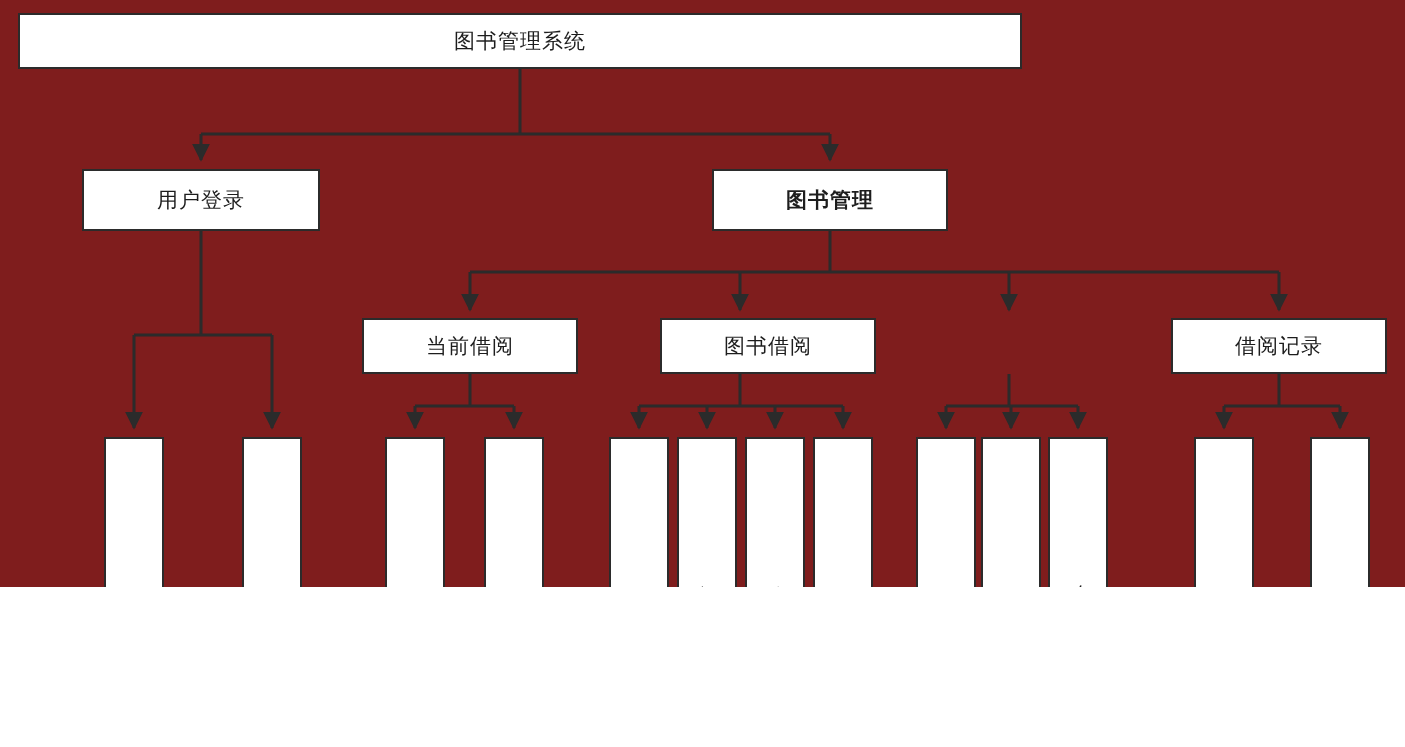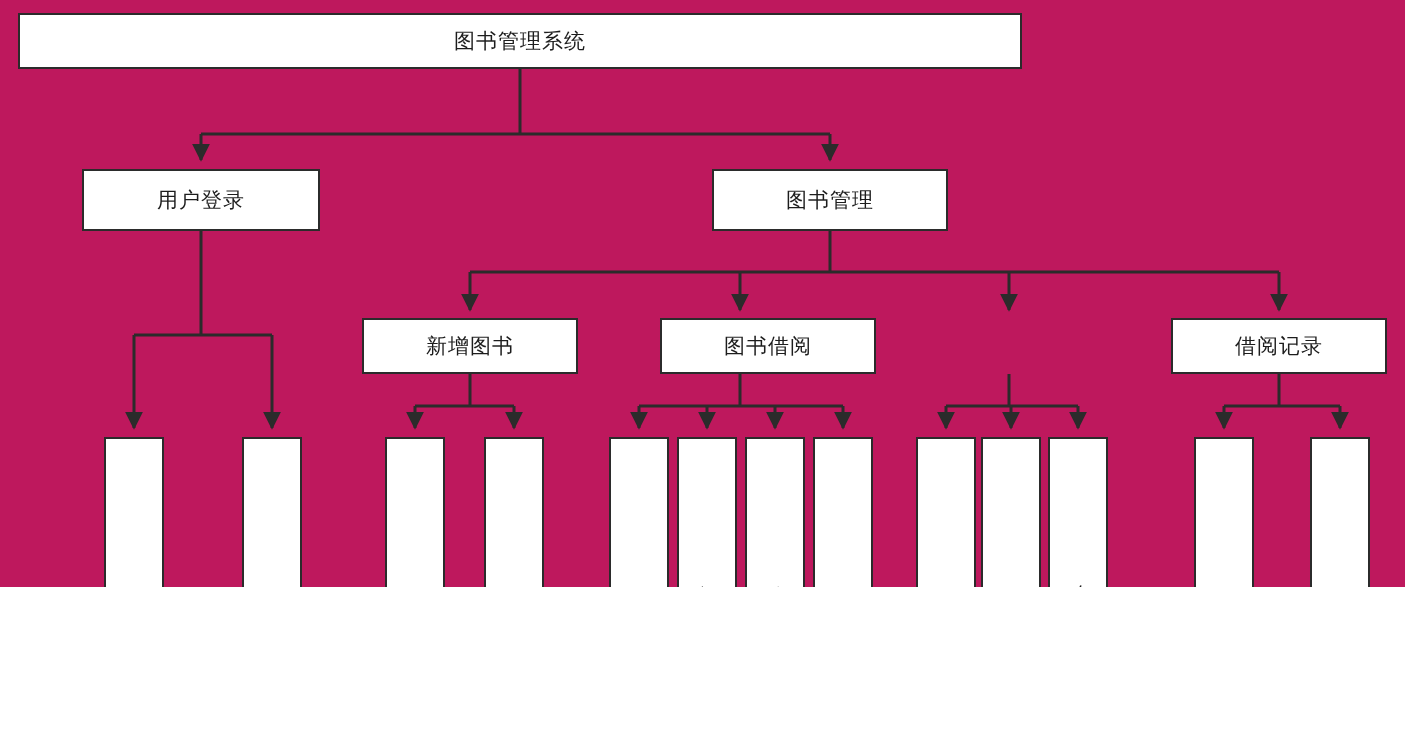--- a/index.html
+++ b/index.html
@@ -7,21 +7,21 @@
     padding: 0;
     background: #ffffff;
   }
   body {
     font-family: "Liberation Sans", "DejaVu Sans", sans-serif;
   }
   #canvas {
     position: relative;
     width: 1405px;
     height: 587px;
-    background: #be185d;
+    background: #7f1d1d;
     overflow: hidden;
   }
   #wires {
     position: absolute;
     left: 0;
     top: 0;
     width: 1405px;
     height: 747px;
     pointer-events: none;
   }
@@ -117,26 +117,26 @@
     </g>
   </svg>
 
   <div class="node horiz" style="left:18px; top:13px; width:1004px; height:56px;">
     <span>图书管理系统</span>
   </div>
 
   <div class="node horiz" style="left:82px; top:169px; width:238px; height:62px;">
     <span>用户登录</span>
   </div>
-  <div class="node horiz" style="left:712px; top:169px; width:236px; height:62px;">
+  <div class="node horiz" style="left:712px; top:169px; width:236px; height:62px;font-weight:bold;">
     <span>图书管理</span>
   </div>
 
   <div class="node horiz" style="left:362px; top:318px; width:216px; height:56px;">
-    <span>新增图书</span>
+    <span>当前借阅</span>
   </div>
   <div class="node horiz" style="left:632px; top:318px; width:216px; height:56px;margin-left:28px;">
     <span>图书借阅</span>
   </div>
   <div class="node horiz" style="left:1171px; top:318px; width:216px; height:56px;">
     <span>借阅记录</span>
   </div>
 
   <div class="node vert" style="left:104px; top:437px; width:60px; height:298px;">
     <span class="vtext">用户登录</span>

